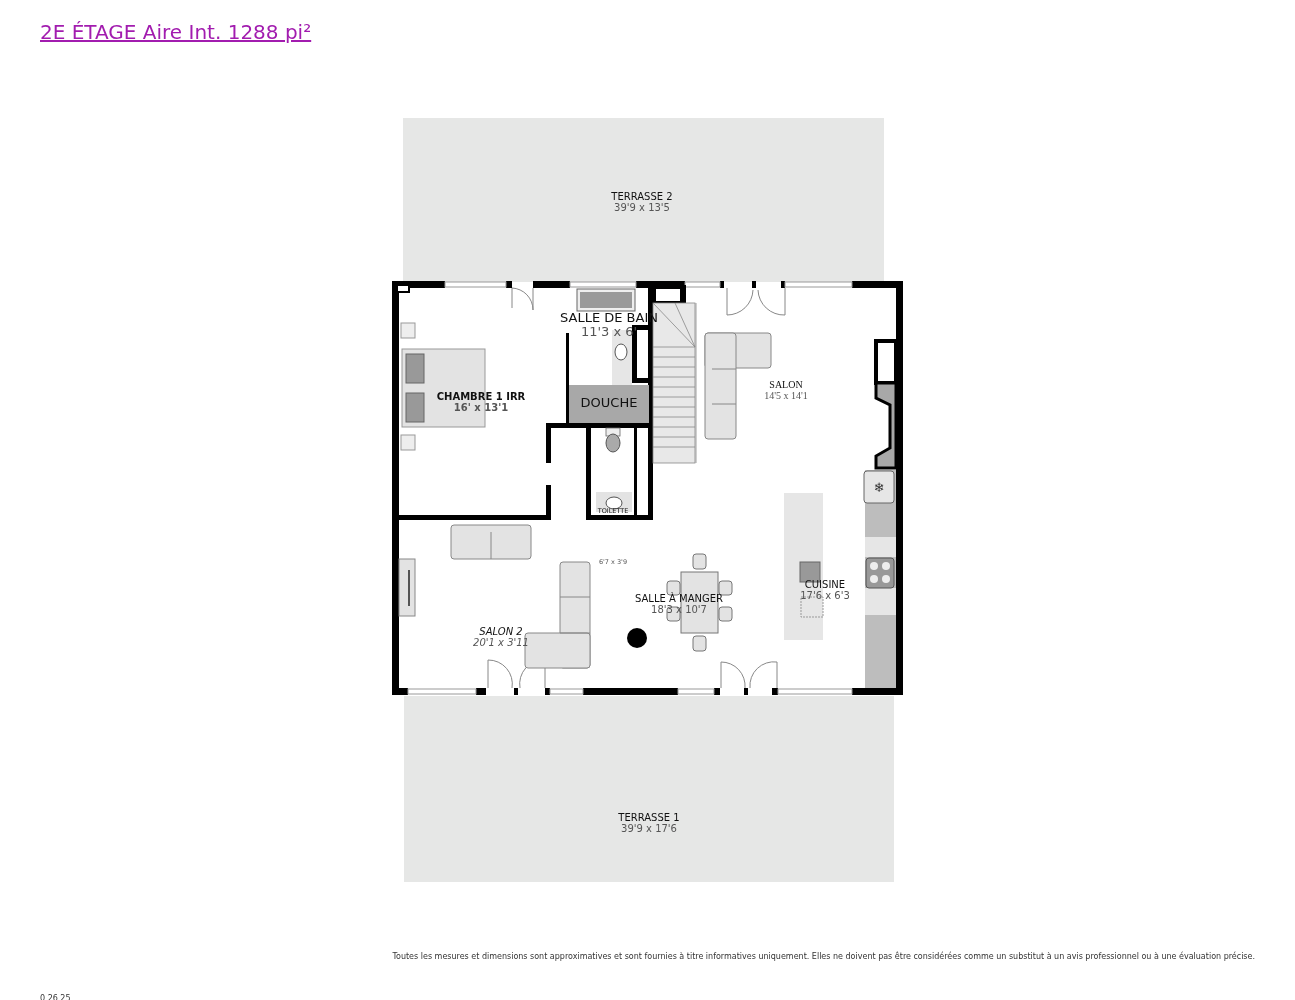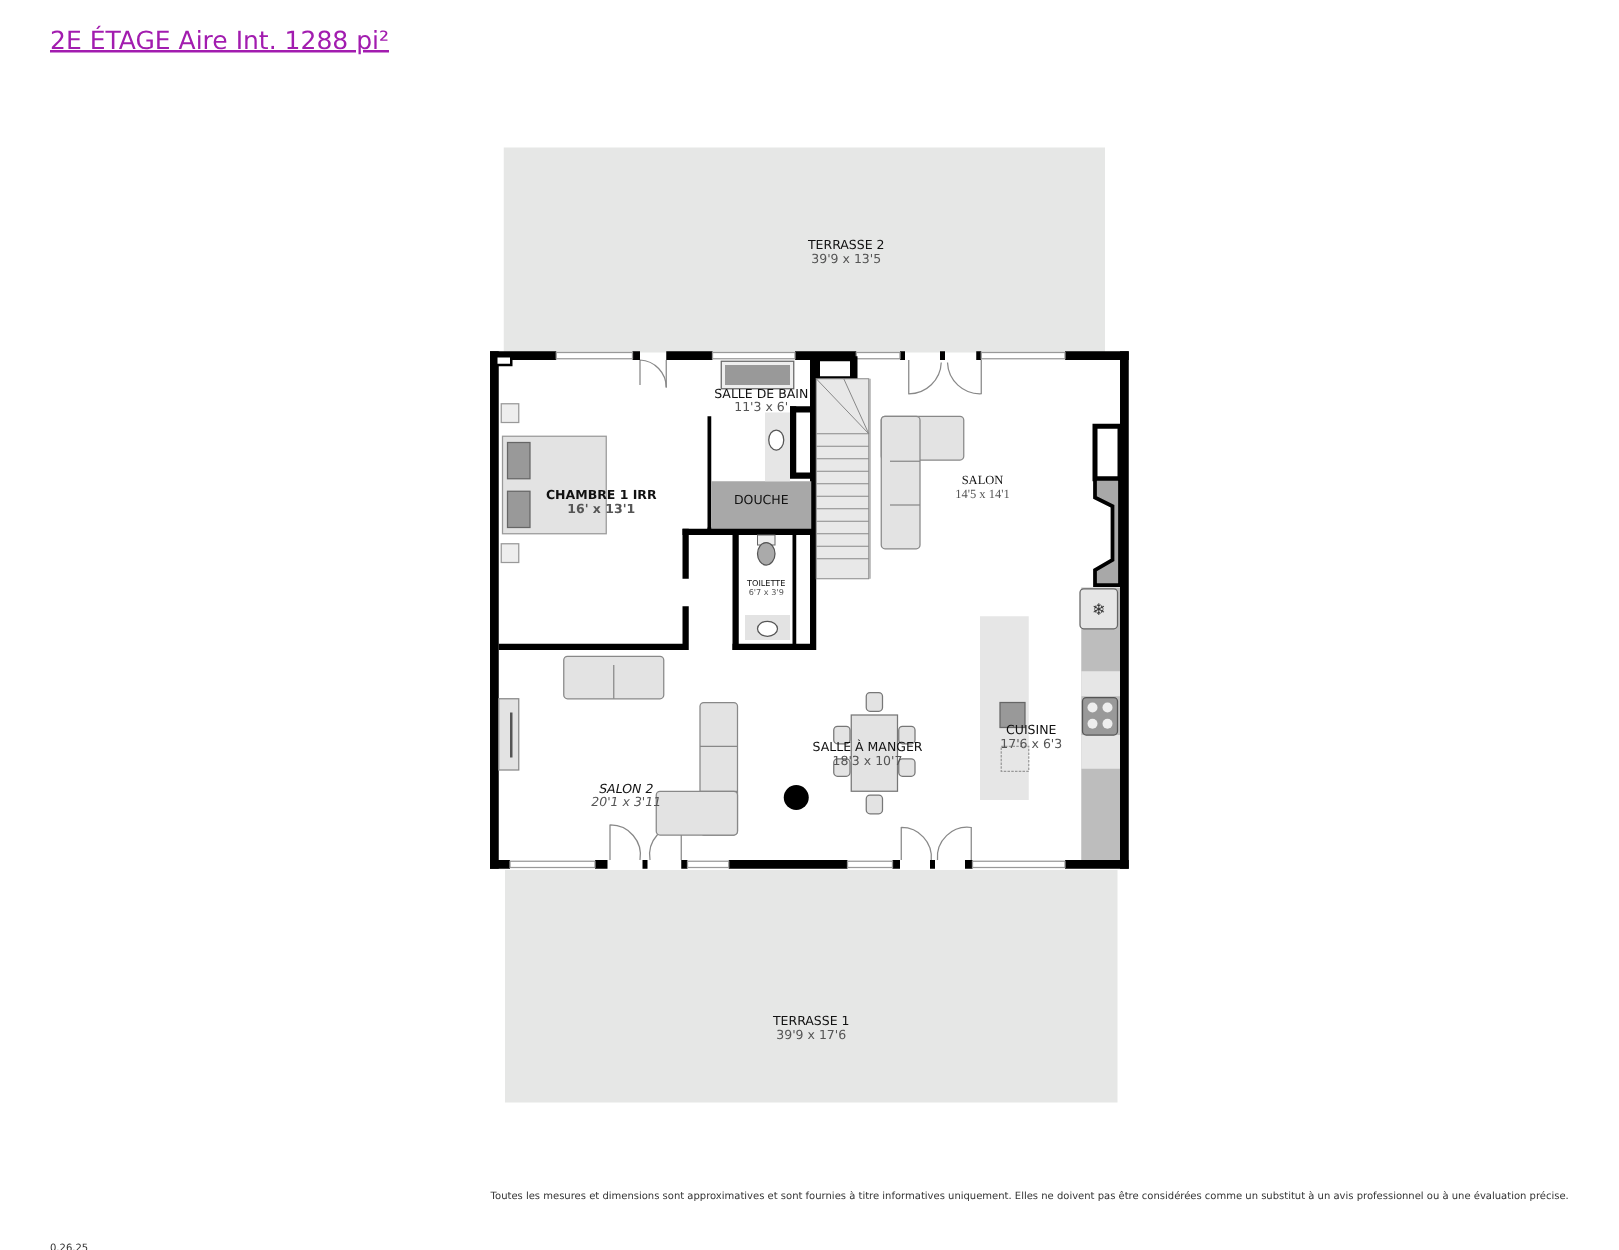--- a/index.html
+++ b/index.html
@@ -2,22 +2,22 @@
 <html><head>
 <meta charset="utf-8">
 <style>
   html, body { margin:0; padding:0; background:#ffffff; }
   body { width:1295px; height:1000px; position:relative; overflow:hidden; font-family:"DejaVu Sans", sans-serif; color:#222; }
   .title { position:absolute; left:40px; top:20px; font-size:20px; color:#a21caf;text-decoration:underline; }
   .plan { position:absolute; left:0; top:0; width:1295px; height:1000px; }
   .lbl { position:absolute; text-align:center; transform:translateX(-50%); line-height:1.05; white-space:nowrap; }
   .lbl .n { font-size:10px; color:#111; display:block; }
   .lbl .d { font-size:10px; color:#555; display:block; }
-  .lbl.sm .n, .lbl.sm .d { font-size:6.5px; }
-  .lbl.md .n, .lbl.md .d { font-size:10px; }
+  .lbl.sm .n, .lbl.sm .d { font-size:6.5px;margin-top:44px; }
+  .lbl.md .n, .lbl.md .d { font-size:13px; }
   .footer-left { position:absolute; left:40px; top:994px; font-size:8px; color:#333; }
   .footer-right { position:absolute; right:40px; top:952px; font-size:8px; color:#333; }
 </style>
 </head>
 <body>
 
 <div class="title">2E ÉTAGE Aire Int. 1288 pi²</div>
 
 <svg class="plan" viewBox="0 0 1295 1000" xmlns="http://www.w3.org/2000/svg">
 
@@ -183,21 +183,21 @@
     <rect x="681" y="572" width="37" height="61"></rect>
     <rect x="693" y="554" width="13" height="15" rx="3"></rect>
     <rect x="693" y="636" width="13" height="15" rx="3"></rect>
     <rect x="667" y="581" width="13" height="14" rx="3"></rect>
     <rect x="667" y="607" width="13" height="14" rx="3"></rect>
     <rect x="719" y="581" width="13" height="14" rx="3"></rect>
     <rect x="719" y="607" width="13" height="14" rx="3"></rect>
   </g>
 </svg>
 
-<div class="lbl" style="left:642px; top:192px;margin-left:35px;">
+<div class="lbl" style="left:642px; top:192px;">
   <span class="n">TERRASSE 2</span>
   <span class="d">39'9 x 13'5</span>
 </div>
 <div class="lbl md" style="left:609px; top:311px;">
   <span class="n">SALLE DE BAIN</span>
   <span class="d">11'3 x 6'</span>
 </div>
 <div class="lbl" style="left:481px; top:392px;font-weight:bold;">
   <span class="n">CHAMBRE 1 IRR</span>
   <span class="d">16' x 13'1</span>
@@ -210,21 +210,21 @@
   <span class="d">6'7 x 3'9</span>
 </div>
 <div class="lbl" style="left:786px; top:380px;font-family:Liberation Serif, serif;">
   <span class="n">SALON</span>
   <span class="d">14'5 x 14'1</span>
 </div>
 <div class="lbl" style="left:501px; top:627px;font-style:italic;">
   <span class="n">SALON 2</span>
   <span class="d">20'1 x 3'11</span>
 </div>
-<div class="lbl" style="left:694px; top:594px;">
+<div class="lbl" style="left:679px; top:594px;">
   <span class="n">SALLE À MANGER</span>
   <span class="d">18'3 x 10'7</span>
 </div>
 <div class="lbl" style="left:825px; top:580px;">
   <span class="n">CUISINE</span>
   <span class="d">17'6 x 6'3</span>
 </div>
 <div class="lbl" style="left:649px; top:813px;">
   <span class="n">TERRASSE 1</span>
   <span class="d">39'9 x 17'6</span>

